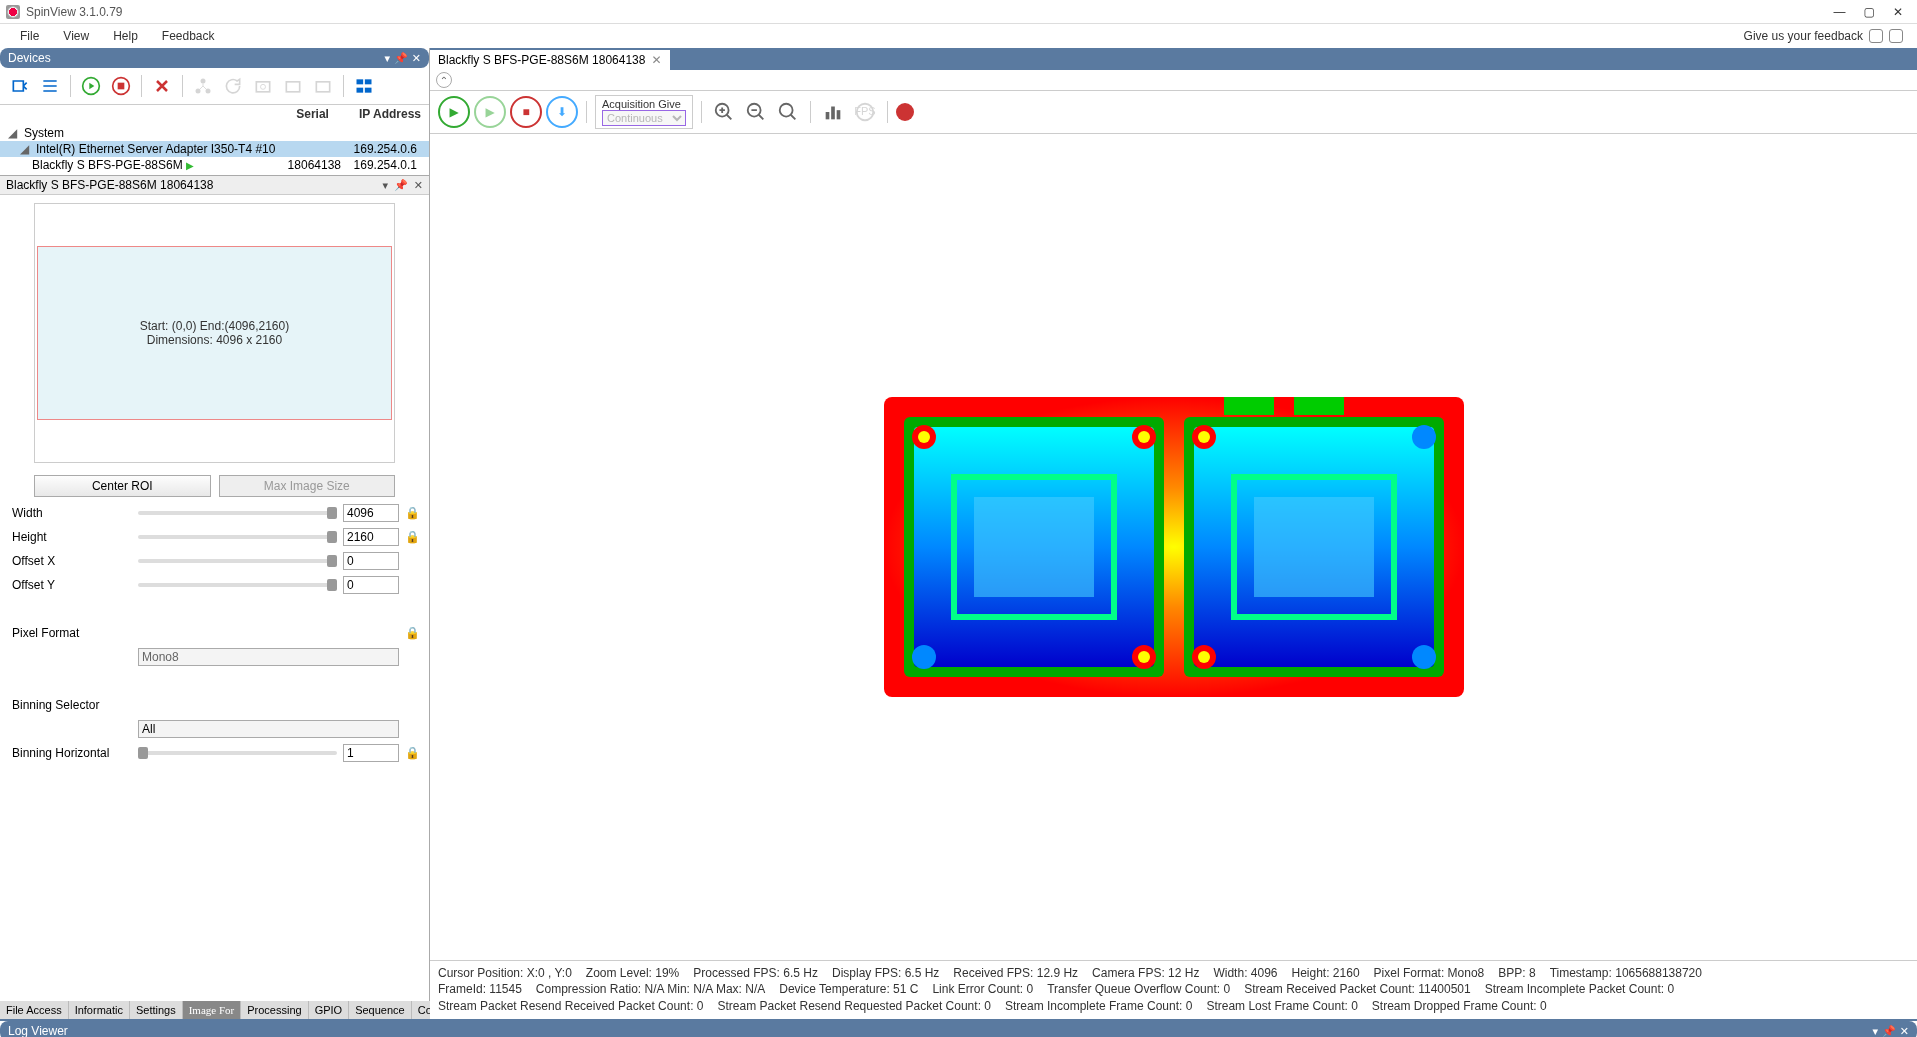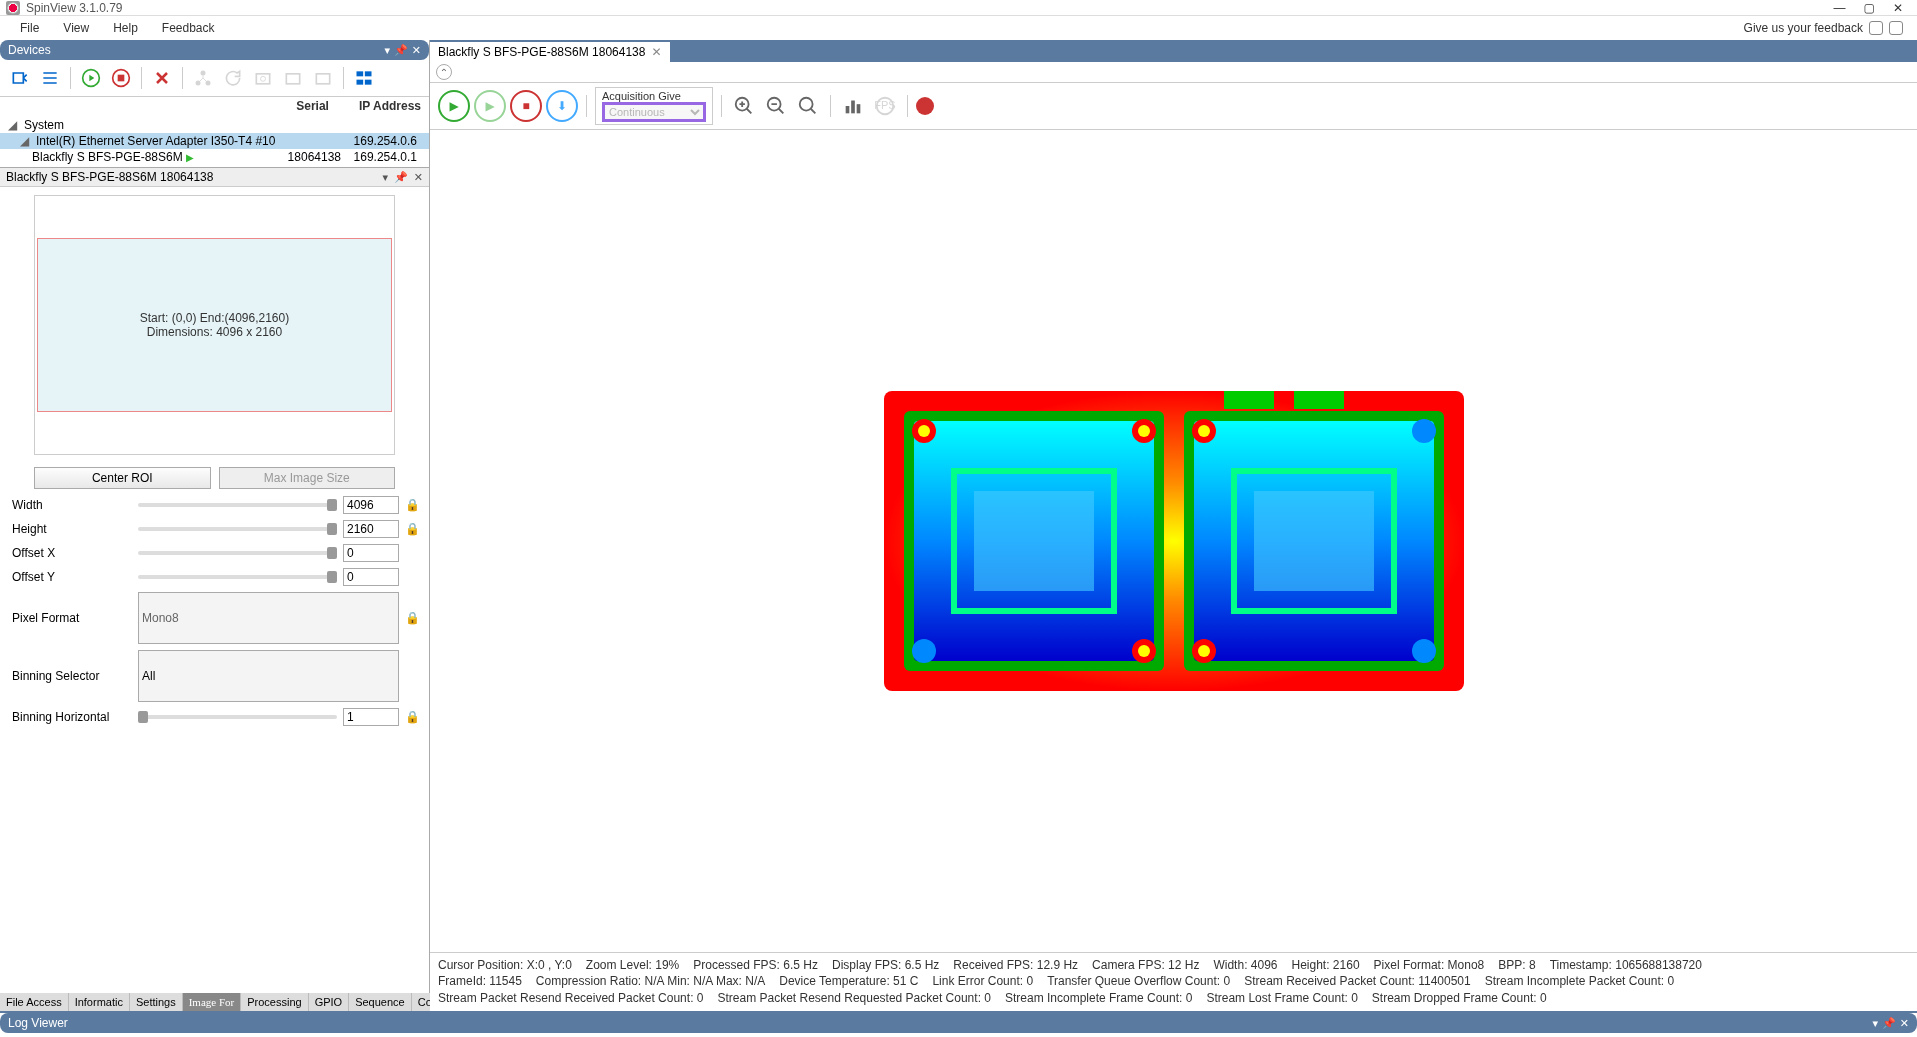--- a/index.html
+++ b/index.html
@@ -1,17 +1,17 @@
 <!DOCTYPE html>
 <html><head>
 <meta charset="utf-8">
 <style>
 * { box-sizing: border-box; margin: 0; padding: 0; font-family: "Segoe UI", Tahoma, sans-serif; font-size: 12px; }
 body { background: #fff; color: #000; overflow: hidden; }
-.titlebar { height: 16px; display: flex; align-items: center; padding: 0 6px; background: #fff; border-bottom: 1px solid #ddd; justify-content: flex-end; }
+.titlebar { height: 24px; display: flex; align-items: center; padding: 0 6px; background: #fff; border-bottom: 1px solid #ddd; justify-content: flex-end; }
 .titlebar .logo { width: 14px; height: 14px; margin-right: 6px; border-radius: 2px; background: radial-gradient(circle, #e04 40%, #fff 42%, #999 60%); position: relative; }
 .titlebar .title { color: #555; }
 .titlebar .winbtns { margin-left: auto; display: flex; gap: 18px; padding-right: 8px; color: #333; }
 .titlebar .winbtns span { cursor: pointer; }
 .menubar { height: 24px; display: flex; align-items: center; padding: 0 8px; background: #fff; }
 .menubar .mitem { padding: 2px 12px; color: #333; cursor: pointer; }
 .menubar .feedback { margin-left: auto; color: #333; padding-right: 6px; display: flex; align-items: center; gap: 6px; }
 .menubar .thumb { width: 14px; height: 14px; border: 1px solid #888; border-radius: 3px; }
 .workspace { display: flex; height: calc(100vh - 24px - 24px - 18px); }
 .leftcol { width: 430px; display: flex; flex-direction: column; border-right: 1px solid #aaa; }
@@ -42,39 +42,39 @@
 .roi-box { border: 1px solid #ccc; height: 260px; margin: 4px 30px 8px 30px; position: relative; display: flex; align-items: center; justify-content: center; }
 .roi-inner { border: 1px solid #e88; position: absolute; left: 2px; right: 2px; top: 42px; bottom: 42px; background: #e6f4f8; display: flex; flex-direction: column; align-items: center; justify-content: center; color: #333; }
 .btn-row { display: flex; gap: 8px; padding: 4px 30px; }
 .btn { flex: 1; border: 1px solid #aaa; background: linear-gradient(#fdfdfd, #e8e8e8); padding: 3px; text-align: center; cursor: pointer; }
 .btn.disabled { color: #999; background: #eee; }
 .prop-row { display: flex; align-items: center; padding: 3px 8px; gap: 6px; }
 .prop-row .plabel { width: 120px; }
 .prop-row .slider { flex: 1; height: 4px; background: #ddd; border-radius: 2px; position: relative; }
 .prop-row .slider .thumb { position: absolute; right: 0; top: -4px; width: 10px; height: 12px; background: #999; border-radius: 2px; }
 .prop-row .pinput { width: 56px; border: 1px solid #aaa; padding: 1px 3px; }
-.prop-row .pselect { flex: 1; border: 1px solid #aaa; padding: 18px 3px; background: #f4f4f4; color: #666; }
+.prop-row .pselect { flex: 1; border: 1px solid #aaa; padding: 1px 3px; background: #f4f4f4; color: #666; margin-top: 48px; }
 .lock { width: 12px; color: #d90; }
 .tabs-row { display: flex; background: #ddd; }
 .tab { padding: 3px 6px; background: #ddd; border-right: 1px solid #bbb; cursor: pointer; font-size: 11px; white-space: nowrap; }
 .tab.active { background: #888; color: #fff; font-family: Liberation Serif, serif; }
 .rightcol { flex: 1; display: flex; flex-direction: column; min-width: 0; }
 .doc-tabs { background: #5a7aa0; display: flex; padding-top: 2px; }
 .doc-tab { background: #fff; padding: 3px 8px; display: flex; align-items: center; gap: 6px; border-radius: 0; font-size: 12px; }
 .doc-tab .close { color: #888; cursor: pointer; }
 .collapse-strip { background: #fff; border-bottom: 1px solid #ccc; padding: 2px 6px; }
 .collapse-btn { width: 16px; height: 16px; border: 1px solid #aaa; border-radius: 8px; display: flex; align-items: center; justify-content: center; cursor: pointer; color: #666; font-size: 10px; }
 .img-toolbar { display: flex; align-items: center; gap: 4px; padding: 4px 8px; border-bottom: 1px solid #ccc; background: #fff; }
 .rbtn { width: 32px; height: 32px; border: 2px solid; border-radius: 50%; display: flex; align-items: center; justify-content: center; cursor: pointer; background: #fff; }
 .rbtn.play { border-color: #3a3; color: #3a3; }
 .rbtn.stop { border-color: #c33; color: #c33; }
 .rbtn.blue { border-color: #4af; color: #4af; }
 .acq-box { border: 1px solid #ccc; padding: 2px 6px; }
 .acq-box .albl { font-size: 11px; color: #333; }
-.acq-box select { border: 3px solid #6d28d9; background: #f4f4f4; color: #999; width: 104px; font-size: 11px; }
+.acq-box select { border: 1px solid #6d28d9; background: #f4f4f4; color: #999; width: 84px; font-size: 11px; }
 .ibtn { width: 28px; height: 28px; display: flex; align-items: center; justify-content: center; cursor: pointer; color: #666; }
 .rec-dot { width: 18px; height: 18px; background: #c33; border-radius: 50%; }
 .image-area { flex: 1; background: #fff; display: flex; align-items: center; justify-content: center; overflow: hidden; position: relative; }
 .thermal { width: 600px; height: 320px; position: relative; }
 .status-strip { padding: 4px 8px; font-size: 11px; color: #333; line-height: 1.4; border-top: 1px solid #ccc; background: #fff; }
 .status-strip span { margin-right: 14px; white-space: nowrap; }
 .log-panel { border-top: 2px solid #5a7aa0; }
 </style>
 </head>
 <body>

